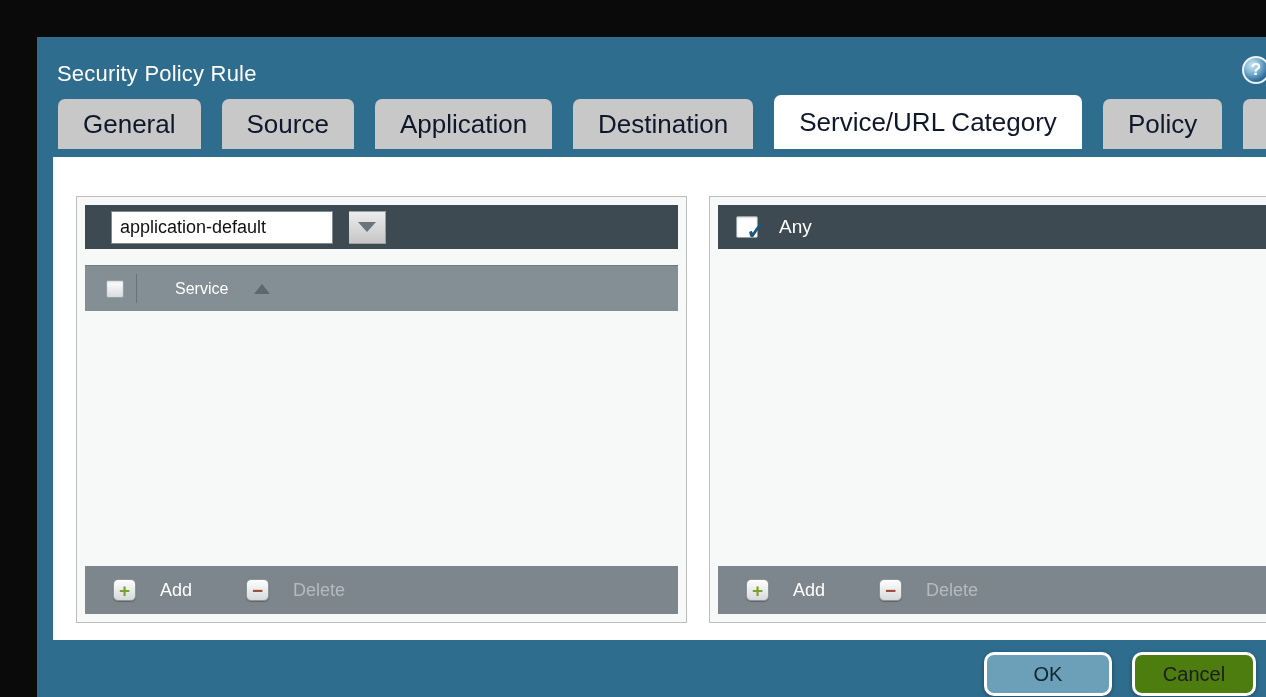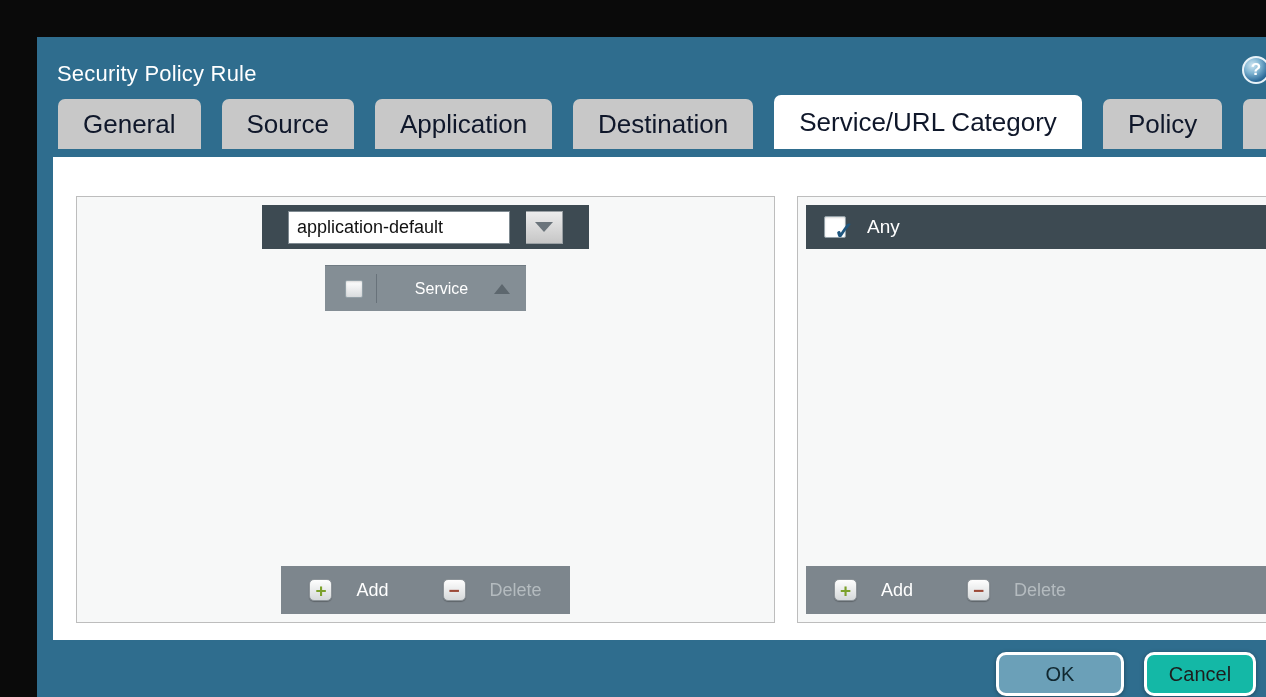--- a/index.html
+++ b/index.html
@@ -18,21 +18,21 @@
   
   .tabs { position:absolute; left:5px; top:58px; height:54px; display:flex; gap:5px; align-items:flex-end; }
   .tab { height:50px; background:#c8c8c8; color:#0f172a; font-size:26px;
          border-radius:7px 7px 0 0; padding:0 25px; display:flex; align-items:center; cursor:pointer; white-space:nowrap; }
   .tab.active { background:#ffffff; height:54px; }
 
   
   .content { position:absolute; left:8px; top:112px; width:1245px; height:483px; background:#ffffff; }
   .panels { position:absolute; left:7px; top:23px; display:flex; gap:6px; }
   .panel { height:427px; border:1px solid #bdbdbd; display:flex; flex-direction:column; background:#f7f8f8; }
-  .panel.left { width:699px;align-items:center; }
+  .panel.left { width:611px; }
   .panel.right { width:604px; }
 
   .topbar { height:44px; background:#3d4a52; display:flex; align-items:center; padding:0 10px; flex:none; }
   .colheader { height:46px; background:#848e95; border-top:1px solid #707b83; display:flex; align-items:center; color:#ffffff; flex:none; }
   .cb-cell { width:44px; align-self:stretch; display:flex; align-items:center; justify-content:center; border-right:1px solid #68727a; }
   .colheader .label-wrap { display:flex; align-items:center; gap:10px; padding-left:14px; cursor:pointer; }
   .colheader .col-label { font-size:16px; color:#ffffff; }
   .sort-up { width:0; height:0; border-left:8px solid transparent; border-right:8px solid transparent; border-bottom:10px solid #5d676e; }
 
   .tbody { flex:1; background:#f7f8f8; }
@@ -62,21 +62,21 @@
   .checkbox .check { position:absolute; left:1px; top:-8px; font-size:24px; color:#1f567e; font-weight:bold; }
   .checkbox.small { width:18px; height:18px; background:linear-gradient(#ffffff,#d9dcde); }
   .any-label { font-size:19px; color:#ffffff; margin-left:13px; }
 
   
   .actions { position:absolute; right:21px; bottom:12px; display:flex; gap:4px;align-items:flex-end; }
   .btn { height:44px; border-radius:10px; border:3px solid #ffffff; font-size:20px;
          display:flex; align-items:center; justify-content:center; cursor:pointer;
          box-shadow:0 1px 4px rgba(0,0,0,0.35); font-family:"Liberation Sans", sans-serif; }
   .btn.ok { width:128px; background:#6ba0b8; color:#10272f; }
-  .btn.cancel { width:112px; background:#14b8a6; color:#1d1d1d; }
+  .btn.cancel { width:124px; background:#4d7c0f; color:#1d1d1d; }
 </style>
 </head>
 <body>
 
 <div class="screen">
   <div class="dialog">
 
     <div class="title">Security Policy Rule</div>
     <div class="help">?</div>
 

